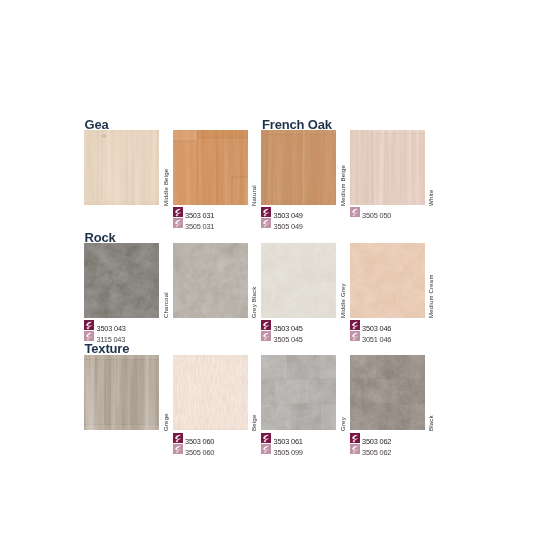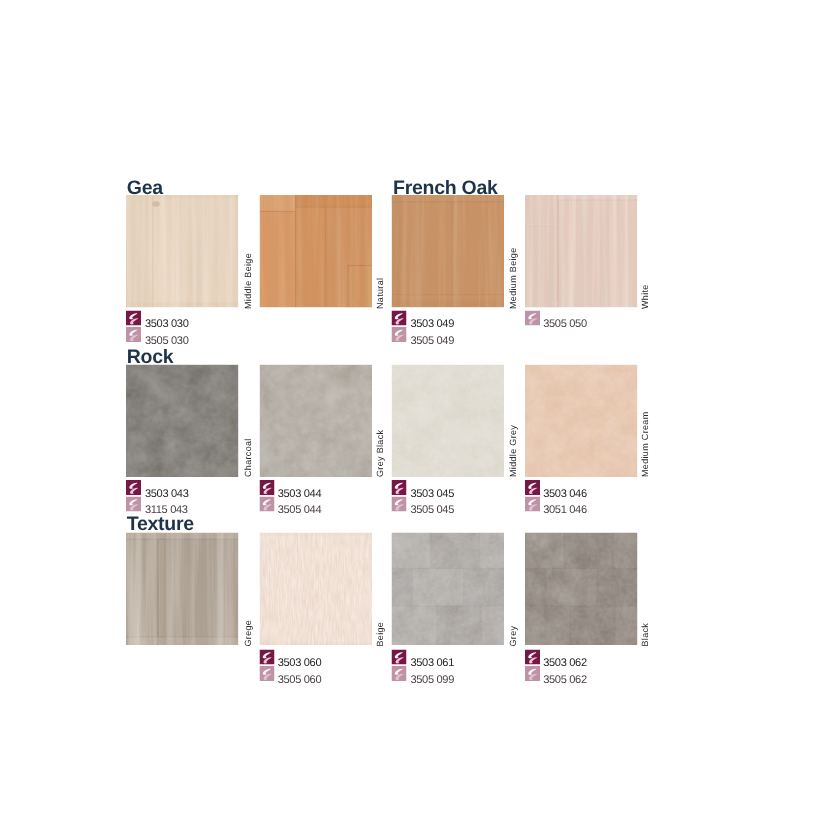--- a/index.html
+++ b/index.html
@@ -54,42 +54,20 @@
           <rect x="17.4" y="0" width="1.1" height="75" fill="#d5c0a4" opacity="0.5"></rect>
           <rect x="52" y="0" width="0.9" height="75" fill="#ddc9ae" opacity="0.35"></rect>
           <rect x="0" y="0" width="75" height="2.2" fill="#e3cfb4" opacity="0.5"></rect>
           <rect x="0" y="71.5" width="75" height="3.5" fill="#e0cbaf" opacity="0.45"></rect>
           <ellipse cx="20" cy="6" rx="2.6" ry="1.8" fill="#ad977b" opacity="0.4"></ellipse>
           <rect width="75" height="75" filter="url(#gad)" opacity="0.42"></rect>
           <rect width="75" height="75" filter="url(#gal)" opacity="0.4"></rect>
         </svg>
       </div>
     <div class="vlabel">Middle Beige</div>
-    <div class="codes">
-      <div class="coderow primary">
-        <span class="icon">
-            <svg viewBox="0 0 10 10" xmlns="http://www.w3.org/2000/svg">
-              <rect width="10" height="10" fill="#751845"></rect>
-              <path d="M7.5 1.8C6.0 1.6 4.1 2.4 3.0 3.5 1.9 4.6 1.9 5.7 3.0 5.9 3.6 6.0 4.3 5.8 5.0 5.4 4.0 5.3 3.9 4.8 4.5 4.2 5.3 3.5 6.5 2.8 7.3 2.3 7.5 2.1 7.5 1.9 7.5 1.8Z" fill="#fdf2f7"></path>
-              <path d="M8.0 5.2C6.5 5.0 4.6 5.8 3.5 6.9 2.4 8.0 2.4 9.1 3.5 9.3 4.1 9.4 4.8 9.2 5.5 8.8 4.5 8.7 4.4 8.2 5.0 7.6 5.8 6.9 7.0 6.2 7.8 5.7 8.0 5.5 8.0 5.3 8.0 5.2Z" fill="#f0c0d7"></path>
-            </svg>
-          </span>
-        <span class="ctext">3503 030</span>
-      </div>
-      <div class="coderow secondary">
-        <span class="icon">
-            <svg viewBox="0 0 10 10" xmlns="http://www.w3.org/2000/svg">
-              <rect width="10" height="10" fill="#bf92a6"></rect>
-              <path d="M7.5 1.8C6.0 1.6 4.1 2.4 3.0 3.5 1.9 4.6 1.9 5.7 3.0 5.9 3.6 6.0 4.3 5.8 5.0 5.4 4.0 5.3 3.9 4.8 4.5 4.2 5.3 3.5 6.5 2.8 7.3 2.3 7.5 2.1 7.5 1.9 7.5 1.8Z" fill="#fbf3f7"></path>
-              <path d="M8.0 5.2C6.5 5.0 4.6 5.8 3.5 6.9 2.4 8.0 2.4 9.1 3.5 9.3 4.1 9.4 4.8 9.2 5.5 8.8 4.5 8.7 4.4 8.2 5.0 7.6 5.8 6.9 7.0 6.2 7.8 5.7 8.0 5.5 8.0 5.3 8.0 5.2Z" fill="#ddc6d1"></path>
-            </svg>
-          </span>
-        <span class="ctext">3505 030</span>
-      </div>
-    </div>
   </div>
   <div class="cell" style="left:172.5px;top:129.8px">
     <div class="swatch">
         <svg viewBox="0 0 75 75" preserveAspectRatio="none" xmlns="http://www.w3.org/2000/svg">
           <defs>
             <filter id="gbd" x="0%" y="0%" width="100%" height="100%">
               <feTurbulence type="fractalNoise" baseFrequency="0.24 0.007" numOctaves="4" seed="21"></feTurbulence>
               <feColorMatrix type="matrix" values="0 0 0 0 0.55 0 0 0 0 0.33 0 0 0 0 0.15 1.1 0.792 0.396 0 -1.0"></feColorMatrix>
             </filter>
             <filter id="gbl" x="0%" y="0%" width="100%" height="100%">
@@ -108,20 +86,42 @@
           <rect x="0" y="10.6" width="24" height="0.8" fill="#b5784a" opacity="0.5"></rect>
           <rect x="24" y="7.6" width="51" height="0.8" fill="#b87b4b" opacity="0.45"></rect>
           <rect x="58.6" y="46.6" width="16.4" height="0.8" fill="#b07344" opacity="0.5"></rect>
           <rect x="58.6" y="47" width="0.8" height="28" fill="#b07344" opacity="0.5"></rect>
           <rect x="43.6" y="8" width="0.8" height="67" fill="#bc7f4d" opacity="0.45"></rect>
           <rect width="75" height="75" filter="url(#gbd)" opacity="0.4"></rect>
           <rect width="75" height="75" filter="url(#gbl)" opacity="0.34"></rect>
         </svg>
       </div>
     <div class="vlabel">Natural</div>
+    <div class="codes">
+      <div class="coderow primary">
+        <span class="icon">
+            <svg viewBox="0 0 10 10" xmlns="http://www.w3.org/2000/svg">
+              <rect width="10" height="10" fill="#751845"></rect>
+              <path d="M7.5 1.8C6.0 1.6 4.1 2.4 3.0 3.5 1.9 4.6 1.9 5.7 3.0 5.9 3.6 6.0 4.3 5.8 5.0 5.4 4.0 5.3 3.9 4.8 4.5 4.2 5.3 3.5 6.5 2.8 7.3 2.3 7.5 2.1 7.5 1.9 7.5 1.8Z" fill="#fdf2f7"></path>
+              <path d="M8.0 5.2C6.5 5.0 4.6 5.8 3.5 6.9 2.4 8.0 2.4 9.1 3.5 9.3 4.1 9.4 4.8 9.2 5.5 8.8 4.5 8.7 4.4 8.2 5.0 7.6 5.8 6.9 7.0 6.2 7.8 5.7 8.0 5.5 8.0 5.3 8.0 5.2Z" fill="#f0c0d7"></path>
+            </svg>
+          </span>
+        <span class="ctext">3503 031</span>
+      </div>
+      <div class="coderow secondary">
+        <span class="icon">
+            <svg viewBox="0 0 10 10" xmlns="http://www.w3.org/2000/svg">
+              <rect width="10" height="10" fill="#bf92a6"></rect>
+              <path d="M7.5 1.8C6.0 1.6 4.1 2.4 3.0 3.5 1.9 4.6 1.9 5.7 3.0 5.9 3.6 6.0 4.3 5.8 5.0 5.4 4.0 5.3 3.9 4.8 4.5 4.2 5.3 3.5 6.5 2.8 7.3 2.3 7.5 2.1 7.5 1.9 7.5 1.8Z" fill="#fbf3f7"></path>
+              <path d="M8.0 5.2C6.5 5.0 4.6 5.8 3.5 6.9 2.4 8.0 2.4 9.1 3.5 9.3 4.1 9.4 4.8 9.2 5.5 8.8 4.5 8.7 4.4 8.2 5.0 7.6 5.8 6.9 7.0 6.2 7.8 5.7 8.0 5.5 8.0 5.3 8.0 5.2Z" fill="#ddc6d1"></path>
+            </svg>
+          </span>
+        <span class="ctext">3505 031</span>
+      </div>
+    </div>
   </div>
   <div class="cell" style="left:261px;top:129.8px">
     <div class="swatch">
         <svg viewBox="0 0 75 75" preserveAspectRatio="none" xmlns="http://www.w3.org/2000/svg">
           <defs>
             <filter id="oad" x="0%" y="0%" width="100%" height="100%">
               <feTurbulence type="fractalNoise" baseFrequency="0.24 0.007" numOctaves="4" seed="33"></feTurbulence>
               <feColorMatrix type="matrix" values="0 0 0 0 0.52 0 0 0 0 0.33 0 0 0 0 0.18 1.05 0.756 0.378 0 -0.98"></feColorMatrix>
             </filter>
             <filter id="oal" x="0%" y="0%" width="100%" height="100%">
@@ -279,42 +279,20 @@
             </filter>
           </defs>
           <rect width="75" height="75" fill="#a8a197"></rect>
           <rect width="75" height="75" filter="url(#rbd)" opacity="0.42"></rect>
           <rect width="75" height="75" filter="url(#rbl)" opacity="0.38"></rect>
           <rect width="75" height="75" filter="url(#rbf)" opacity="0.30"></rect>
           <rect width="75" height="75" filter="url(#rbg)" opacity="0.26"></rect>
         </svg>
       </div>
     <div class="vlabel">Grey Black</div>
-    <div class="codes">
-      <div class="coderow primary">
-        <span class="icon">
-            <svg viewBox="0 0 10 10" xmlns="http://www.w3.org/2000/svg">
-              <rect width="10" height="10" fill="#751845"></rect>
-              <path d="M7.5 1.8C6.0 1.6 4.1 2.4 3.0 3.5 1.9 4.6 1.9 5.7 3.0 5.9 3.6 6.0 4.3 5.8 5.0 5.4 4.0 5.3 3.9 4.8 4.5 4.2 5.3 3.5 6.5 2.8 7.3 2.3 7.5 2.1 7.5 1.9 7.5 1.8Z" fill="#fdf2f7"></path>
-              <path d="M8.0 5.2C6.5 5.0 4.6 5.8 3.5 6.9 2.4 8.0 2.4 9.1 3.5 9.3 4.1 9.4 4.8 9.2 5.5 8.8 4.5 8.7 4.4 8.2 5.0 7.6 5.8 6.9 7.0 6.2 7.8 5.7 8.0 5.5 8.0 5.3 8.0 5.2Z" fill="#f0c0d7"></path>
-            </svg>
-          </span>
-        <span class="ctext">3503 044</span>
-      </div>
-      <div class="coderow secondary">
-        <span class="icon">
-            <svg viewBox="0 0 10 10" xmlns="http://www.w3.org/2000/svg">
-              <rect width="10" height="10" fill="#bf92a6"></rect>
-              <path d="M7.5 1.8C6.0 1.6 4.1 2.4 3.0 3.5 1.9 4.6 1.9 5.7 3.0 5.9 3.6 6.0 4.3 5.8 5.0 5.4 4.0 5.3 3.9 4.8 4.5 4.2 5.3 3.5 6.5 2.8 7.3 2.3 7.5 2.1 7.5 1.9 7.5 1.8Z" fill="#fbf3f7"></path>
-              <path d="M8.0 5.2C6.5 5.0 4.6 5.8 3.5 6.9 2.4 8.0 2.4 9.1 3.5 9.3 4.1 9.4 4.8 9.2 5.5 8.8 4.5 8.7 4.4 8.2 5.0 7.6 5.8 6.9 7.0 6.2 7.8 5.7 8.0 5.5 8.0 5.3 8.0 5.2Z" fill="#ddc6d1"></path>
-            </svg>
-          </span>
-        <span class="ctext">3505 044</span>
-      </div>
-    </div>
   </div>
   <div class="cell" style="left:261px;top:242.6px">
     <div class="swatch">
         <svg viewBox="0 0 75 75" preserveAspectRatio="none" xmlns="http://www.w3.org/2000/svg">
           <defs>
             <filter id="rcd" x="0%" y="0%" width="100%" height="100%">
               <feTurbulence type="fractalNoise" baseFrequency="0.075" numOctaves="5" seed="55"></feTurbulence>
               <feColorMatrix type="matrix" values="0 0 0 0 0.76 0 0 0 0 0.74 0 0 0 0 0.69 0.9 0.7200000000000001 0.49500000000000005 0 -0.62"></feColorMatrix>
             </filter>
             <filter id="rcl" x="0%" y="0%" width="100%" height="100%">

